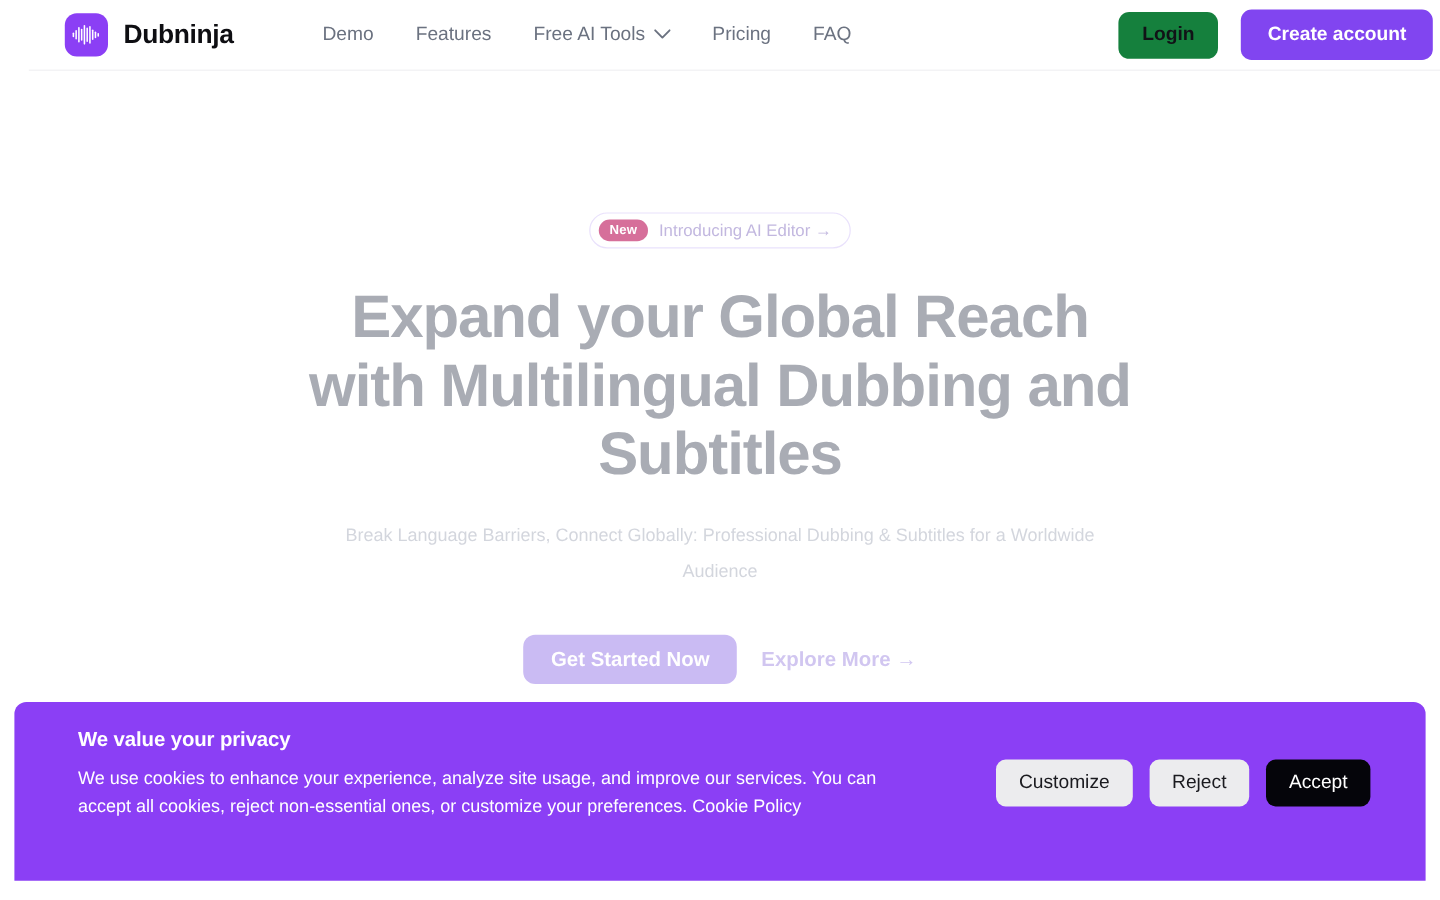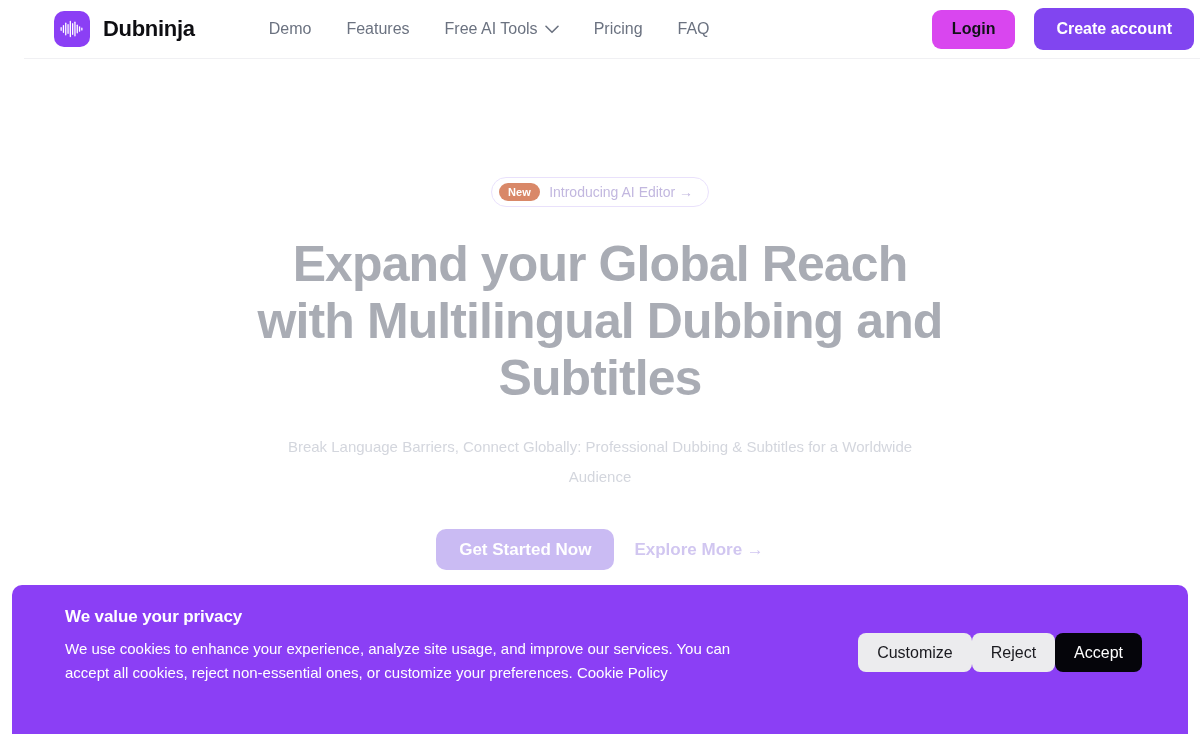--- a/index.html
+++ b/index.html
@@ -31,21 +31,21 @@
 
   .nav { display:flex; align-items:center; gap:35px; margin-left:74px; }
   .nav-item {
     font-size:16px; color:#6b7280; white-space:nowrap;
     display:flex; align-items:center; gap:7px; cursor:pointer;
   }
   .chev { display:block; }
 
   .header-actions { display:flex; align-items:center; gap:19px; margin-left:auto; margin-right:30px; }
   .btn-login {
-    background:#d946ef; color:#111217; border:none; border-radius:9px;
+    background:#15803d; color:#111217; border:none; border-radius:9px;
     padding:0 20px; height:39px; font-size:16px; font-weight:bold;
     font-family:"Liberation Sans", sans-serif; cursor:pointer; white-space:nowrap;
   }
   .btn-create {
     background:#8145F0; color:#ffffff; border:none; border-radius:9px;
     padding:0 22px; height:42px; font-size:16px; font-weight:bold;
     font-family:"Liberation Sans", sans-serif; cursor:pointer; white-space:nowrap;
   }
 
   
@@ -55,21 +55,21 @@
     opacity:0.62;
   }
   .hero-badge {
     margin-top:118px;
     display:inline-flex; align-items:center; gap:9px;
     border:1px solid #dccffa; border-radius:999px;
     padding:5px 15px 5px 7px; background:#ffffff;
     white-space:nowrap; cursor:pointer;
   }
   .new-pill {
-    background:#c2410c; color:#ffffff; border-radius:999px;
+    background:#be185d; color:#ffffff; border-radius:999px;
     font-size:11px; font-weight:bold; padding:3px 9px; letter-spacing:.2px;
   }
   .badge-text { font-size:14px; color:#9d8ccd; }
 
   .hero-title {
     margin-top:29px;
     width:700px; text-align:center;
     font-size:50px; line-height:57px; font-weight:bold;
     color:#757a87; letter-spacing:-0.9px;
   }
@@ -98,21 +98,21 @@
     position:absolute; left:12px; top:585px; width:1176px; height:149px;
     background:#8B3FF5; border-radius:10px 10px 0 0;
     display:flex; align-items:flex-start; z-index:20;
   }
   .cookie-text { margin:22px 0 0 53px; width:700px; }
   .cookie-title { font-size:17px; font-weight:bold; color:#ffffff; letter-spacing:-0.1px; }
   .cookie-body { margin-top:10px; font-size:15px; line-height:24px; color:#ffffff; }
   .cookie-link { color:#ffffff; text-decoration:none; cursor:pointer; }
 
   .cookie-actions {
-    display:flex; align-items:flex-end; 
+    display:flex; align-items:flex-end; gap:14px;
     margin-left:auto; margin-right:46px; margin-top:48px;
   }
   .btn-cookie {
     border:none; border-radius:8px; height:39px; padding:0 19px;
     font-size:16px; font-family:"Liberation Sans", sans-serif;
     cursor:pointer; white-space:nowrap;
   }
   .btn-light { background:#ececee; color:#1a1a1f; }
   .btn-dark  { background:#05050a; color:#ffffff; }
 </style>

